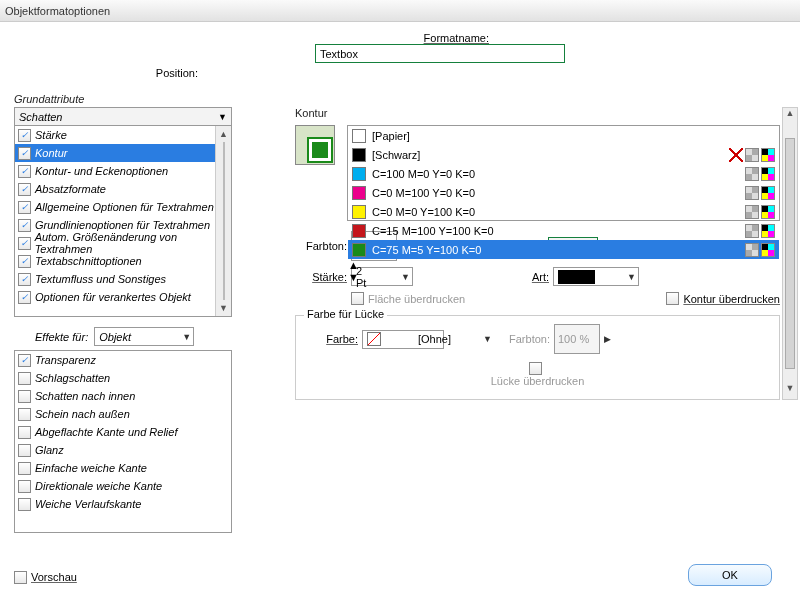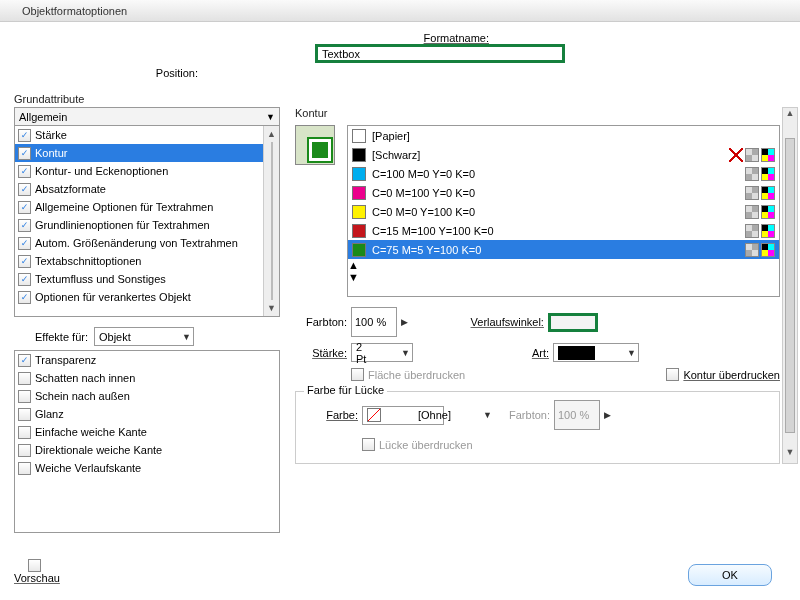--- a/index.html
+++ b/index.html
@@ -1,62 +1,62 @@
 <!DOCTYPE html>
 <html><head>
 <meta charset="utf-8">
 <style>
 * { box-sizing: border-box; margin: 0; padding: 0; font-family: "Segoe UI", Tahoma, sans-serif; font-size: 11px; }
 body { background: #e8dcd6; width: 800px; height: 600px; overflow: hidden; }
-.titlebar { background: linear-gradient(180deg,#fafafa,#e2e2e2); height: 22px; line-height: 22px; padding-left: 22px; color: #333; border-bottom: 1px solid #ccc; }
+.titlebar { background: linear-gradient(180deg,#fafafa,#e2e2e2); height: 22px; line-height: 22px; padding-left: 5px; color: #333; border-bottom: 1px solid #ccc; }
 .dialog { background: #fff; position: absolute; top: 22px; left: 0; right: 0; bottom: 0; padding: 10px 14px; }
 .row { display: flex; align-items: center; margin-bottom: 4px; }
 .label-r { text-align: right; padding-right: 6px; }
-input.text { border: 3px solid #15803d; height: 19px; padding: 0 4px; }
+input.text { border: 1px solid #15803d; height: 19px; padding: 0 4px; }
 .dropdown { border: 1px solid #999; height: 19px; display: inline-flex; align-items: center; padding: 0 2px 0 4px; background: #fff; gap: 28px; }
 .dropdown .dd-val { flex: 1; }
 .dropdown .dd-arrow { font-size: 9px; color: #333; margin-left: 4px; }
 .section-title { font-size: 11px; color: #222; margin-bottom: 2px; }
 .listbox { border: 1px solid #999; background: #fff; position: relative; }
 .listbox .scroll { position: absolute; right: 0; top: 0; bottom: 0; width: 16px; background: #eee; border-left: 1px solid #ccc; display:flex; flex-direction:column; align-items:center; }
 .listbox .scroll .up,.listbox .scroll .down{height:16px;line-height:16px;text-align:center;font-size:9px;color:#555;}
 .listbox .scroll .thumb{flex:1;background:#d9d9d9;margin:0 2px;border:1px solid #bbb;}
 .list-item { display: flex; align-items: center; height: 18px; padding-left: 3px; }
 .list-item.sel { background: #2a7de1; color: #fff; }
 .chk { width: 13px; height: 13px; border: 1px solid #888; background: linear-gradient(#fff,#e9e9e9); margin-right: 4px; display: inline-flex; align-items: center; justify-content: center; font-size: 9px; color: #2a7de1; }
 .chk.off { color: transparent; }
 .dd-head { border: 1px solid #999; background: #f3f3f3; height: 18px; line-height: 16px; padding: 0 4px; margin-bottom: 0; border-bottom: 0; display:flex; align-items:center; justify-content:space-between;}
 .dd-head .dd-arrow{font-size:9px;}
-.left-col { width: 266px; }
+.left-col { width: 218px; font-style: italic; }
 .effects-row { margin: 10px 0 4px; }
 .right-col { position: absolute; left: 295px; top: 85px; right: 20px; }
 .swatch-big { width: 40px; height: 40px; border: 1px solid #888; background: #d8e4c8; position: relative; }
 .swatch-big .inner { position: absolute; left: 11px; top: 11px; width: 26px; height: 26px; border: 2px solid #1a8a1a; background: #fff; }
 .swatch-big .inner2 { position: absolute; left: 3px; top: 3px; right: 3px; bottom: 3px; background: #1a8a1a; }
-.color-list { border: 1px solid #999; height: 172px; margin-left: 12px; flex: 1; position: relative; }
+.color-list { border: 1px solid #999; height: 96px; margin-left: 12px; flex: 1; position: relative; }
 .color-row { display: flex; align-items: center; height: 19px; padding: 0 4px; }
 .color-row.sel { background: #2a7de1; color: #fff; }
 .sw { width: 14px; height: 14px; border: 1px solid #777; margin-right: 6px; flex-shrink:0; }
 .sw.diag { background: linear-gradient(135deg,#fff 47%,#f00 47%,#f00 53%,#fff 53%); }
 .ci { width: 14px; height: 14px; margin-left: 2px; display:inline-block; }
 .ci-x { background: linear-gradient(45deg,transparent 44%,#c00 44%,#c00 56%,transparent 56%),linear-gradient(-45deg,transparent 44%,#c00 44%,#c00 56%,transparent 56%); }
 .ci-grey { background: repeating-conic-gradient(#aaa 0 25%,#ddd 0 50%); border:1px solid #888; }
 .ci-cmyk { background: conic-gradient(#0ff 0 25%,#f0f 0 50%,#ff0 0 75%,#000 0 100%); border:1px solid #888; }
 .vsb { position:absolute; right:-18px; top:0; bottom:0; width:16px; background:#eee; border:1px solid #ccc; display:flex;flex-direction:column;}
 .vsb .a{height:16px;text-align:center;font-size:9px;color:#555;}
 .vsb .t{flex:1;background:#d4d4d4;margin:14px 2px;border:1px solid #aaa;}
 .field-row { display:flex; align-items:center; margin-top:10px;}
 .field-row .lbl{min-width:56px;text-align:right;padding-right:4px;}
 .spin { display:flex; align-items:center;}
 .spin input{width:46px;height:19px;border:1px solid #999;padding:14px 3px;}
 .spin .arr{margin-left:4px;font-size:9px;color:#333;}
 .group { border:1px solid #ccc; padding:8px 10px 12px; margin-top:10px; position:relative;}
 .group .legend{position:absolute;top:-8px;left:8px;background:#fff;padding:0 3px;}
 .ok-btn { position:absolute; right:28px; bottom:14px; width:84px; height:22px; border:1px solid #6aa3df; background:linear-gradient(#f6fbff,#d8ecff); border-radius:8px;}
-.preview { position:absolute; left:14px; bottom:16px; display:flex; align-items:center;flex-direction:column;}
+.preview { position:absolute; left:14px; bottom:16px; display:flex; }
 .und { text-decoration: underline; text-decoration-color:#666;}
 .disabled { color:#999; }
 .art-sw { width:60px; height:14px; background:#000; display:inline-block;}
 </style>
 </head>
 <body>
 
 <div class="titlebar">Objektformatoptionen</div>
 
 <div class="dialog">
@@ -65,21 +65,21 @@
     <div class="label-r" style="width:110px;"><span class="und">Formatname:</span></div>
     <input class="text" style="width: 250px;" value="Textbox">
   </div>
   <div class="row" style="margin-left:80px;margin-bottom:14px;">
     <div class="label-r" style="width:110px;">Position:</div>
   </div>
 
   <div class="left-col">
     <div class="section-title">Grundattribute</div>
     <div class="dd-head">
-      <span>Allgemein</span>
+      <span>Schatten</span>
         <span class="dd-arrow">▼</span>
     </div>
     <div class="listbox" id="grund-list" style="height:192px;">
       <div class="scroll">
           <div class="up">▲</div>
           <div class="thumb"></div>
           <div class="down">▼</div>
         </div>
     <div class="list-item">
           <span class="chk">✓</span>
@@ -130,25 +130,33 @@
           <span class="dd-arrow">▼</span>
       </div>
     </div>
     <div class="listbox" id="eff-list" style="height:183px;">
         <div class="list-item">
           <span class="chk">✓</span>
           <span>Transparenz</span>
         </div>
         <div class="list-item">
           <span class="chk off">✓</span>
+          <span>Schlagschatten</span>
+        </div>
+        <div class="list-item">
+          <span class="chk off">✓</span>
           <span>Schatten nach innen</span>
         </div>
         <div class="list-item">
           <span class="chk off">✓</span>
           <span>Schein nach außen</span>
+        </div>
+        <div class="list-item">
+          <span class="chk off">✓</span>
+          <span>Abgeflachte Kante und Relief</span>
         </div>
         <div class="list-item">
           <span class="chk off">✓</span>
           <span>Glanz</span>
         </div>
         <div class="list-item">
           <span class="chk off">✓</span>
           <span>Einfache weiche Kante</span>
         </div>
         <div class="list-item">
@@ -271,21 +279,21 @@
           <span class="sw diag"></span>
           <span class="dd-val" style="margin-left:3px;">[Ohne]</span>
             <span class="dd-arrow">▼</span>
         </div>
         <span class="lbl disabled" style="min-width:110px;"><span>Farbton:</span></span>
         <div class="spin">
             <input class="disabled" style="background: rgb(244, 244, 244);" value="100 %">
             <span class="arr disabled">▶</span>
           </div>
       </div>
-      <div class="field-row" style="margin-top:8px;">
+      <div class="field-row" style="margin-top:8px;flex-direction:column;">
         <span style="width:56px;"></span>
         <span class="chk off"></span>
         <span class="disabled">Lücke überdrucken</span>
       </div>
     </div>
   </div>
 
   <div class="preview">
     <span class="chk off"></span>
     <span><span class="und">Vorschau</span></span>

